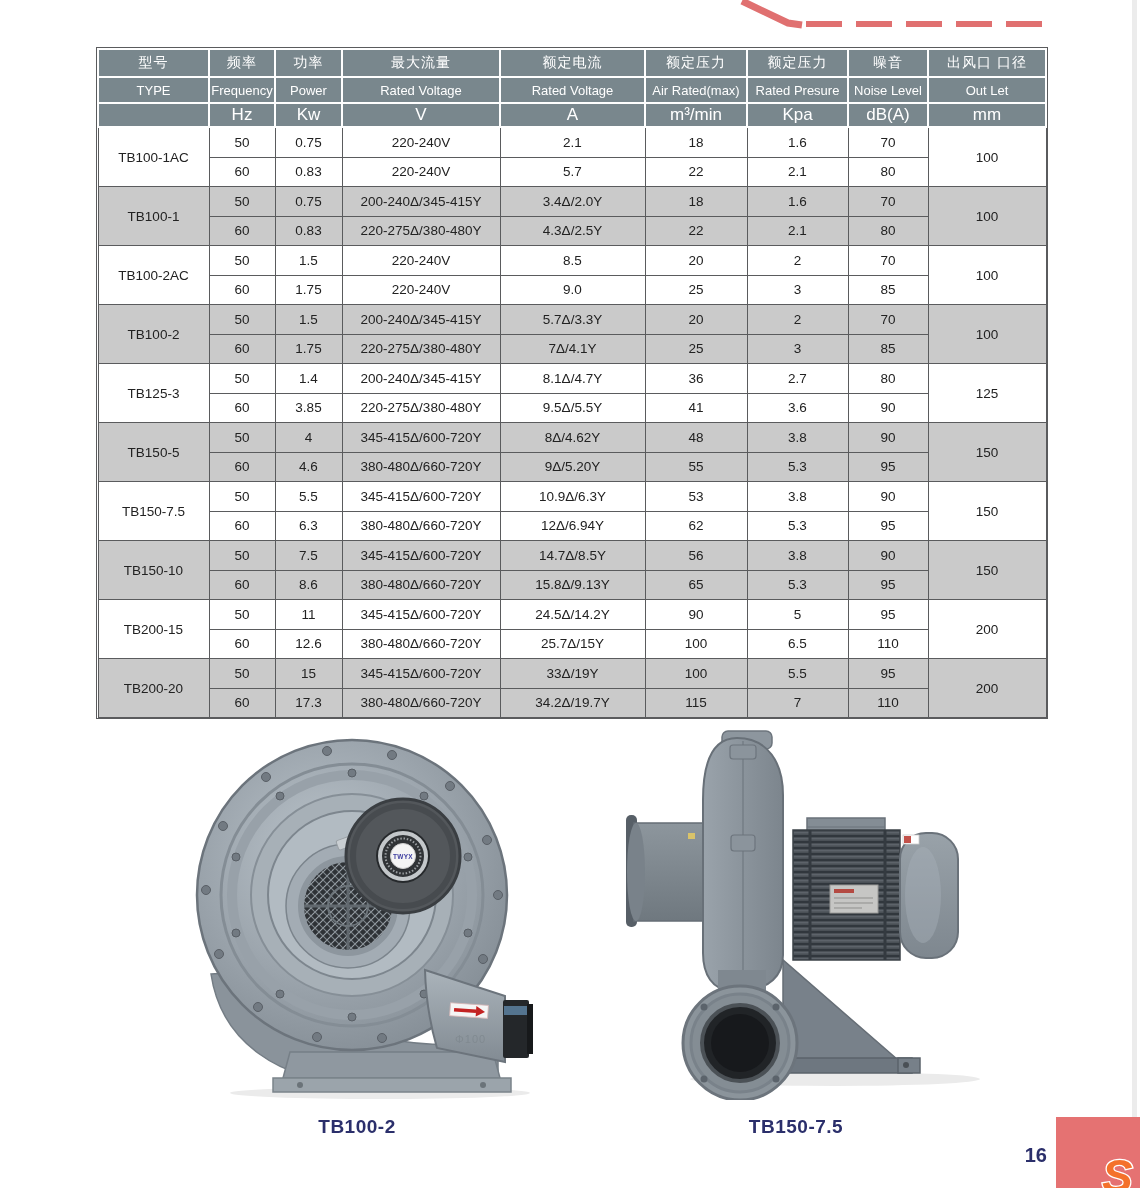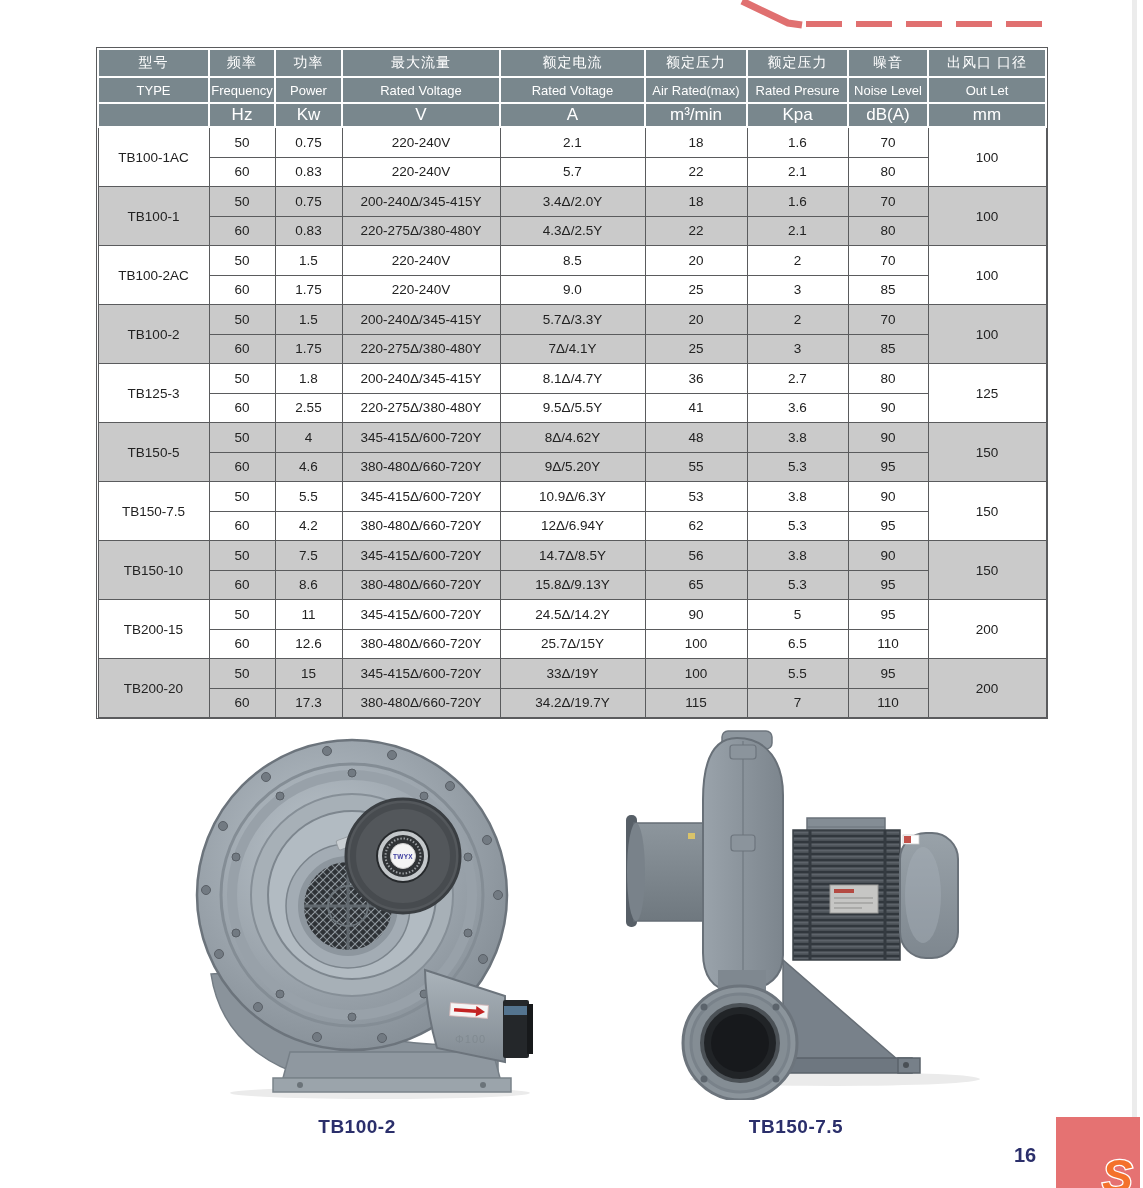--- a/index.html
+++ b/index.html
@@ -32,21 +32,21 @@
     height:28.5px;font-size:13.5px;color:#222222;background:#ffffff;
     overflow:hidden;white-space:nowrap;
   }
   table.spec tr.shaded td{background:#cacaca;}
   
   .product-label{
     position:absolute;top:1116px;width:160px;text-align:center;
     font-size:19px;font-weight:bold;color:#2b2f6b;letter-spacing:.5px;
   }
   .page-number{
-    position:absolute;left:1003px;top:1144px;width:44px;text-align:center;
+    position:absolute;left:1003px;top:1144px;width:44px;text-align:right;
     font-size:20px;font-weight:bold;color:#2b2f6b;
   }
   .art{position:absolute;}
 </style>
 </head>
 <body>
 
 <svg class="top-decor" viewBox="0 0 310 32">
   <polyline points="4,1 50,23 64,25" fill="none" stroke="#e07070" stroke-width="7"></polyline>
   <rect x="68" y="21" width="36" height="6" fill="#e07070"></rect>
@@ -182,31 +182,31 @@
         <td>1.75</td>
         <td>220-275Δ/380-480Y</td>
         <td>7Δ/4.1Y</td>
         <td>25</td>
         <td>3</td>
         <td>85</td>
       </tr>
       <tr>
         <td rowspan="2">TB125-3</td>
         <td>50</td>
-        <td>1.8</td>
+        <td>1.4</td>
         <td>200-240Δ/345-415Y</td>
         <td>8.1Δ/4.7Y</td>
         <td>36</td>
         <td>2.7</td>
         <td>80</td>
         <td rowspan="2">125</td>
       </tr>
       <tr>
         <td>60</td>
-        <td>2.55</td>
+        <td>3.85</td>
         <td>220-275Δ/380-480Y</td>
         <td>9.5Δ/5.5Y</td>
         <td>41</td>
         <td>3.6</td>
         <td>90</td>
       </tr>
       <tr class="shaded">
         <td rowspan="2">TB150-5</td>
         <td>50</td>
         <td>4</td>
@@ -232,21 +232,21 @@
         <td>5.5</td>
         <td>345-415Δ/600-720Y</td>
         <td>10.9Δ/6.3Y</td>
         <td>53</td>
         <td>3.8</td>
         <td>90</td>
         <td rowspan="2">150</td>
       </tr>
       <tr>
         <td>60</td>
-        <td>4.2</td>
+        <td>6.3</td>
         <td>380-480Δ/660-720Y</td>
         <td>12Δ/6.94Y</td>
         <td>62</td>
         <td>5.3</td>
         <td>95</td>
       </tr>
       <tr class="shaded">
         <td rowspan="2">TB150-10</td>
         <td>50</td>
         <td>7.5</td>

